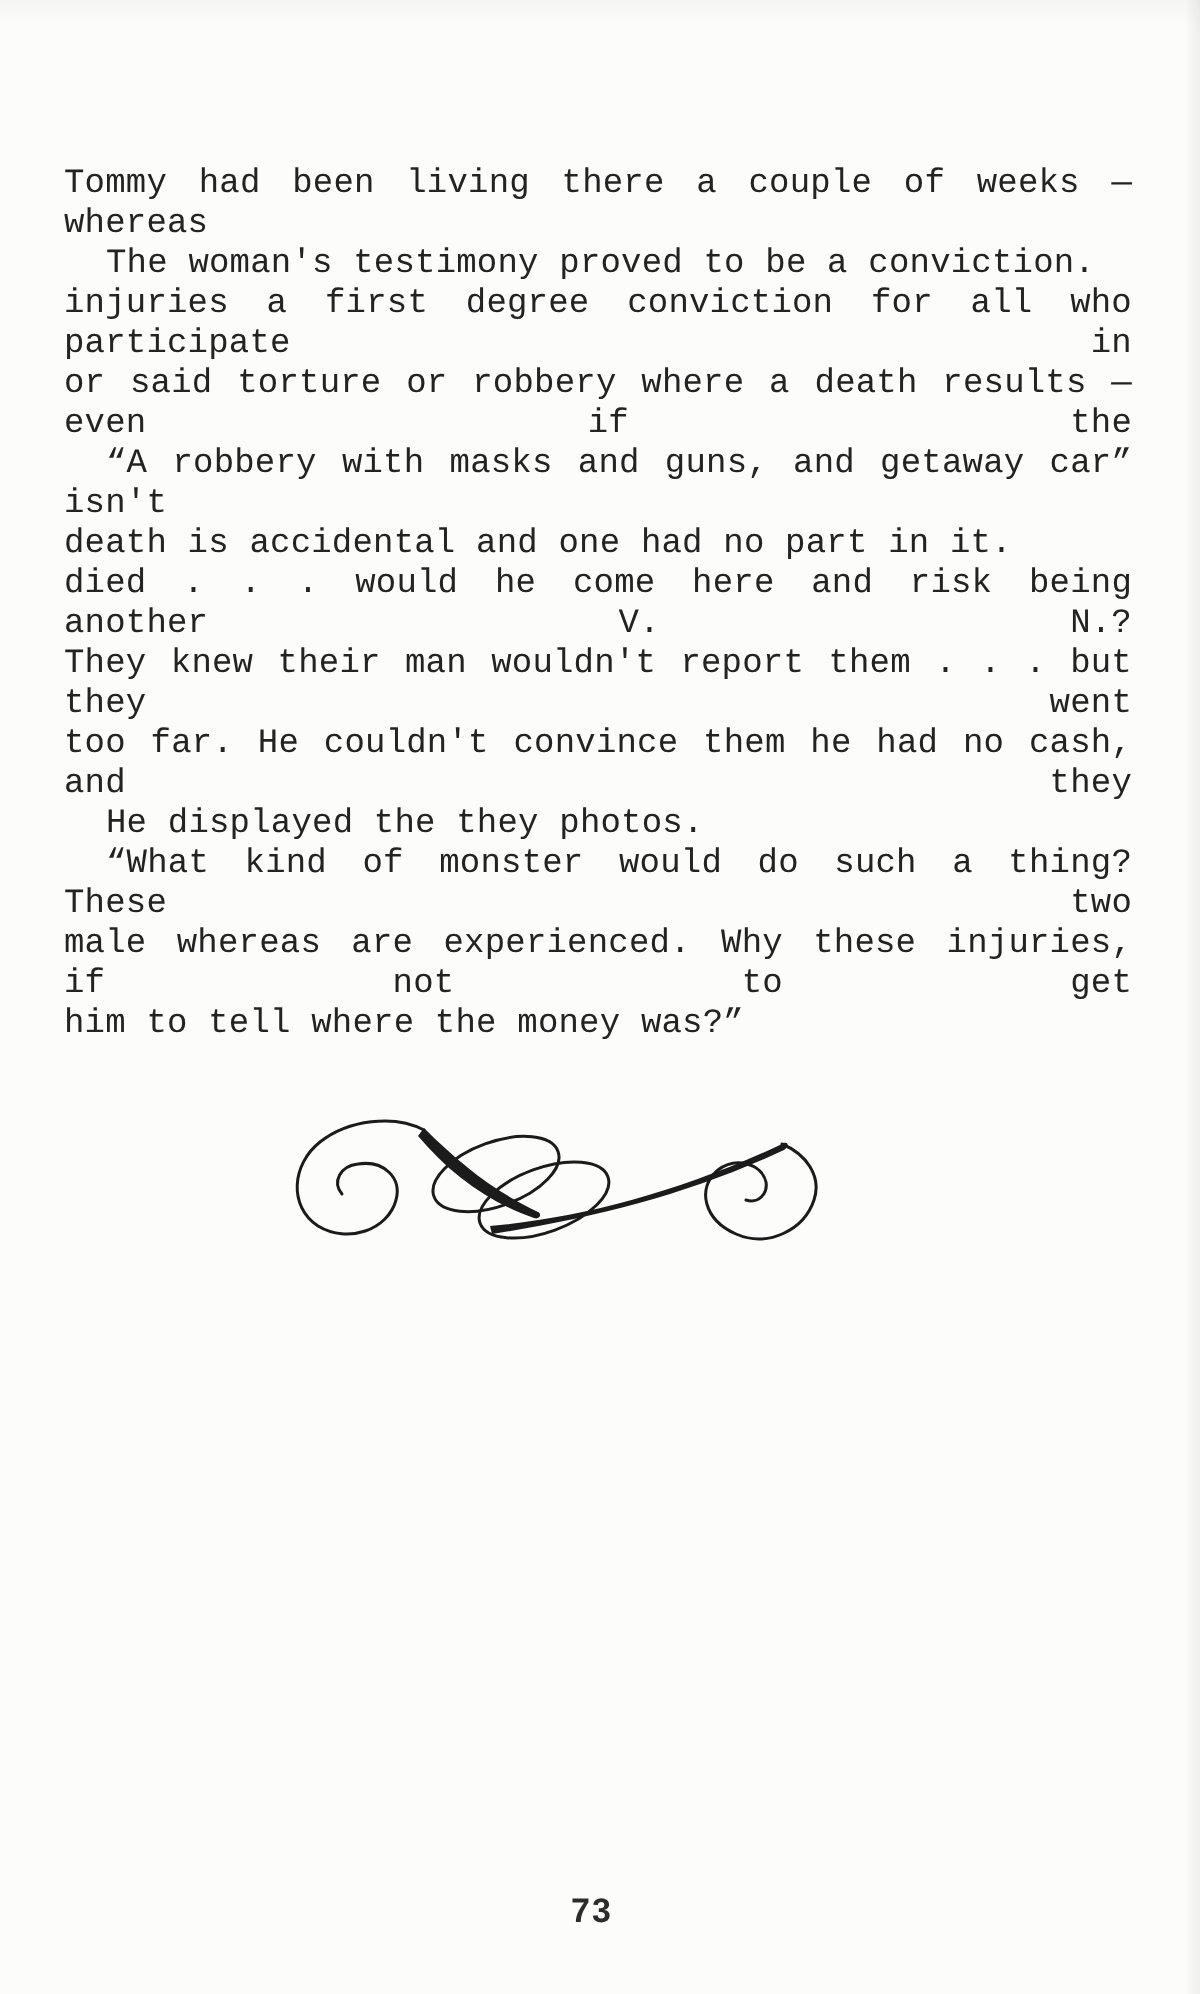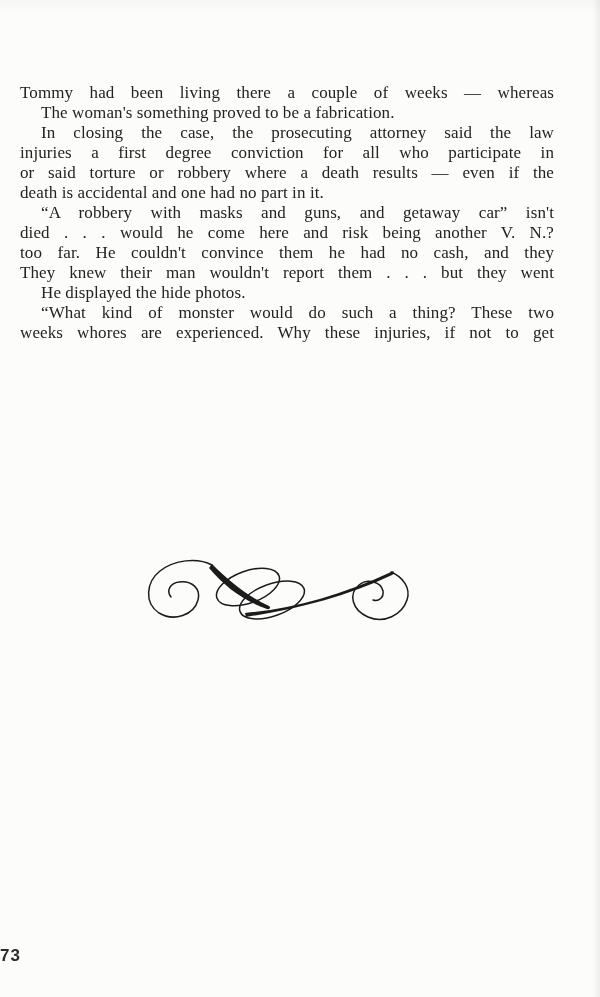--- a/index.html
+++ b/index.html
@@ -28,23 +28,24 @@
   .page::before {
     content: "";
     position: absolute;
     top: 0; left: 0; right: 0;
     height: 14px;
     background: linear-gradient(to bottom, rgba(0,0,0,0.025), rgba(0,0,0,0));
     pointer-events: none;
   }
   .text-block {
     position: absolute;
-    left: 20px;
+    left: 32px;
     top: 83px;
     width: 534px;
+    font-family: Liberation Mono, monospace;
   }
   .line {
     font-size: 17px;
     line-height: 20px;
     color: #232323;
     letter-spacing: 0.1px;
     white-space: normal;
   }
   .line.justified {
     text-align: justify;
@@ -58,46 +59,47 @@
     left: 145px;
     top: 556px;
     width: 270px;
     height: 80px;
   }
   .page-number {
     position: absolute;
     left: 0;
     right: 8px;
     top: 946px;
+    text-align: center;
     font-family: "Liberation Sans", sans-serif;
     font-size: 17px;
     font-weight: 600;
     color: #2c2c2c;
     letter-spacing: 1px;
   }
 </style>
 </head>
 <body>
 
 <div class="page">
 
   <div class="text-block">
       <div class="line justified">Tommy had been living there a couple of weeks — whereas</div>
-      <div class="line indented">The woman's something proved to be a fabrication.</div>
-      <div class="line justified indented">In closing the case, the prosecuting attorney said the law</div>
+      <div class="line indented">The woman's testimony proved to be a conviction.</div>
       <div class="line justified">injuries a first degree conviction for all who participate in</div>
       <div class="line justified">or said torture or robbery where a death results — even if the</div>
+      <div class="line justified indented">“A robbery with masks and guns, and getaway car” isn't</div>
       <div class="line">death is accidental and one had no part in it.</div>
-      <div class="line justified indented">“A robbery with masks and guns, and getaway car” isn't</div>
       <div class="line justified">died . . . would he come here and risk being another V. N.?</div>
+      <div class="line justified">They knew their man wouldn't report them . . . but they went</div>
       <div class="line justified">too far. He couldn't convince them he had no cash, and they</div>
-      <div class="line justified">They knew their man wouldn't report them . . . but they went</div>
-      <div class="line indented">He displayed the hide photos.</div>
+      <div class="line indented">He displayed the they photos.</div>
       <div class="line justified indented">“What kind of monster would do such a thing? These two</div>
-      <div class="line justified">weeks whores are experienced. Why these injuries, if not to get</div>
+      <div class="line justified">male whereas are experienced. Why these injuries, if not to get</div>
+      <div class="line">him to tell where the money was?”</div>
     </div>
 
   <svg class="flourish" viewBox="0 0 270 80" xmlns="http://www.w3.org/2000/svg" aria-hidden="true">
     <g fill="none" stroke="#1b1b1b" stroke-width="1.5" stroke-linecap="round">
 
       <path d="M 26,41 C 21,35 25,27 34,26 C 47,24 56,33 53,44 C 49,59 29,66 14,57 C -1,47 1,26 15,15 C 29,4 52,1 67,9"></path>
 
       <ellipse cx="103" cy="31" rx="33" ry="16" transform="rotate(-20 103 31)"></ellipse>
       <ellipse cx="127" cy="44" rx="34" ry="16" transform="rotate(-20 127 44)"></ellipse>
 

